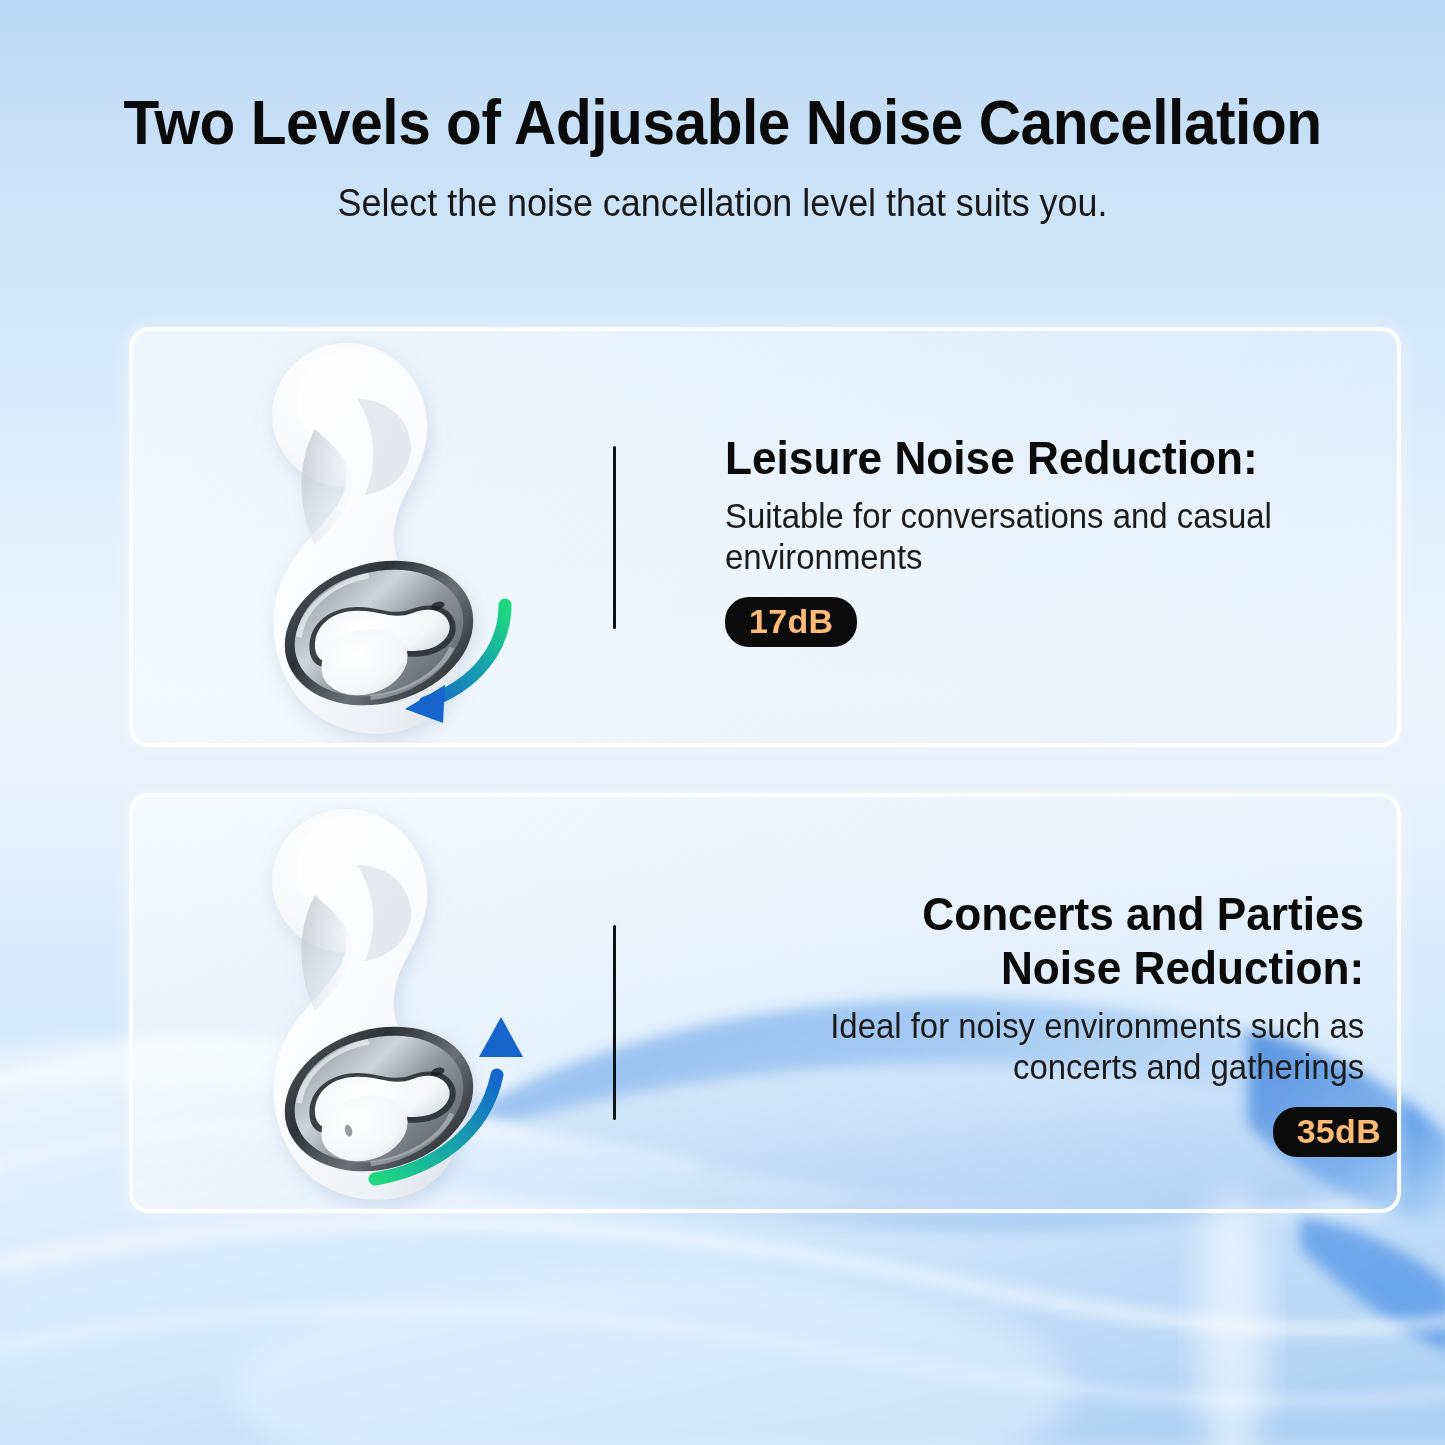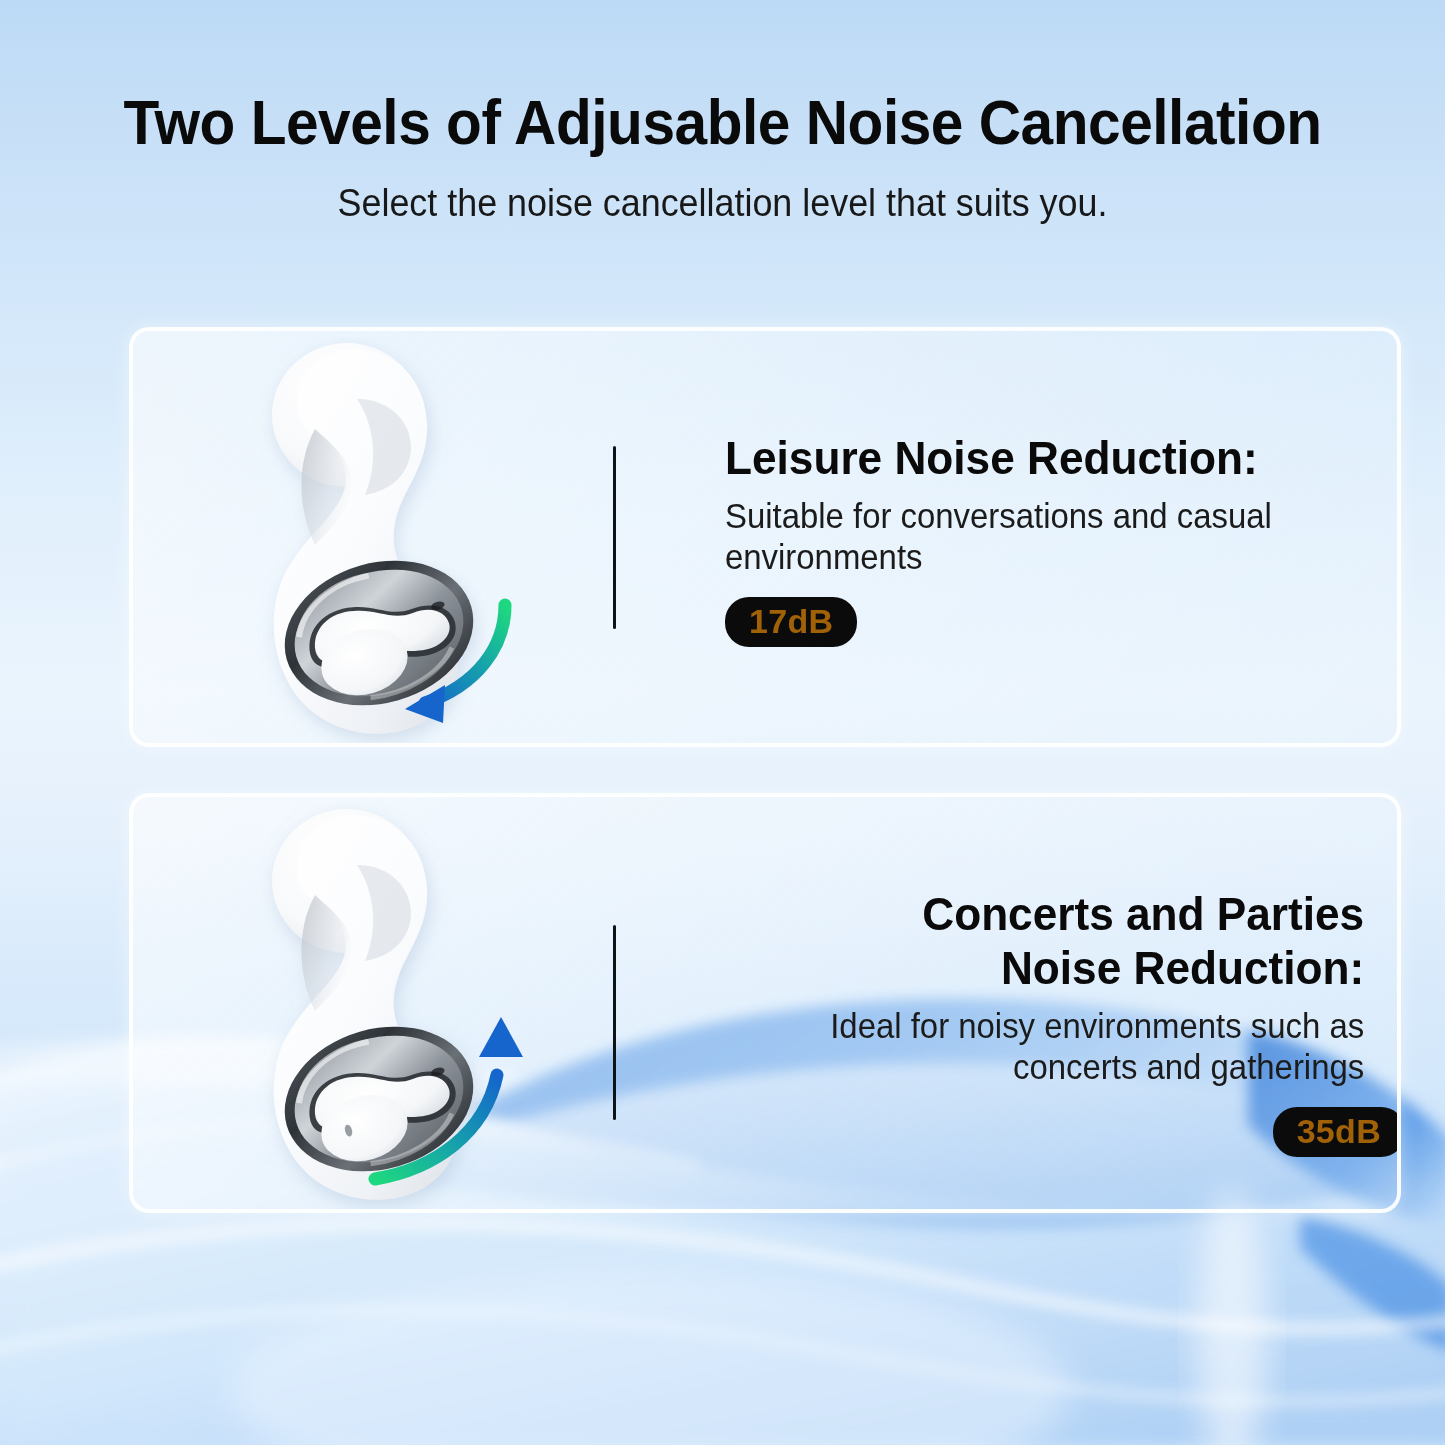--- a/index.html
+++ b/index.html
@@ -145,21 +145,21 @@
     color: #1b1b1b;
     margin: 10px 0 0 0;
     transform: scaleX(0.94);
     transform-origin: 0 50%;
     max-width: 680px;
   }
   .badge {
     display: inline-block;
     margin-top: 20px;
     background: #0b0b0b;
-    color: #a16207;
+    color: #fdba74;
     font-size: 34px;
     line-height: 34px;
     font-weight: 700;
     padding: 7px 24px 9px 24px;
     border-radius: 24px;
     letter-spacing: 0.3px;
   }
 </style>
 </head>
 <body>

